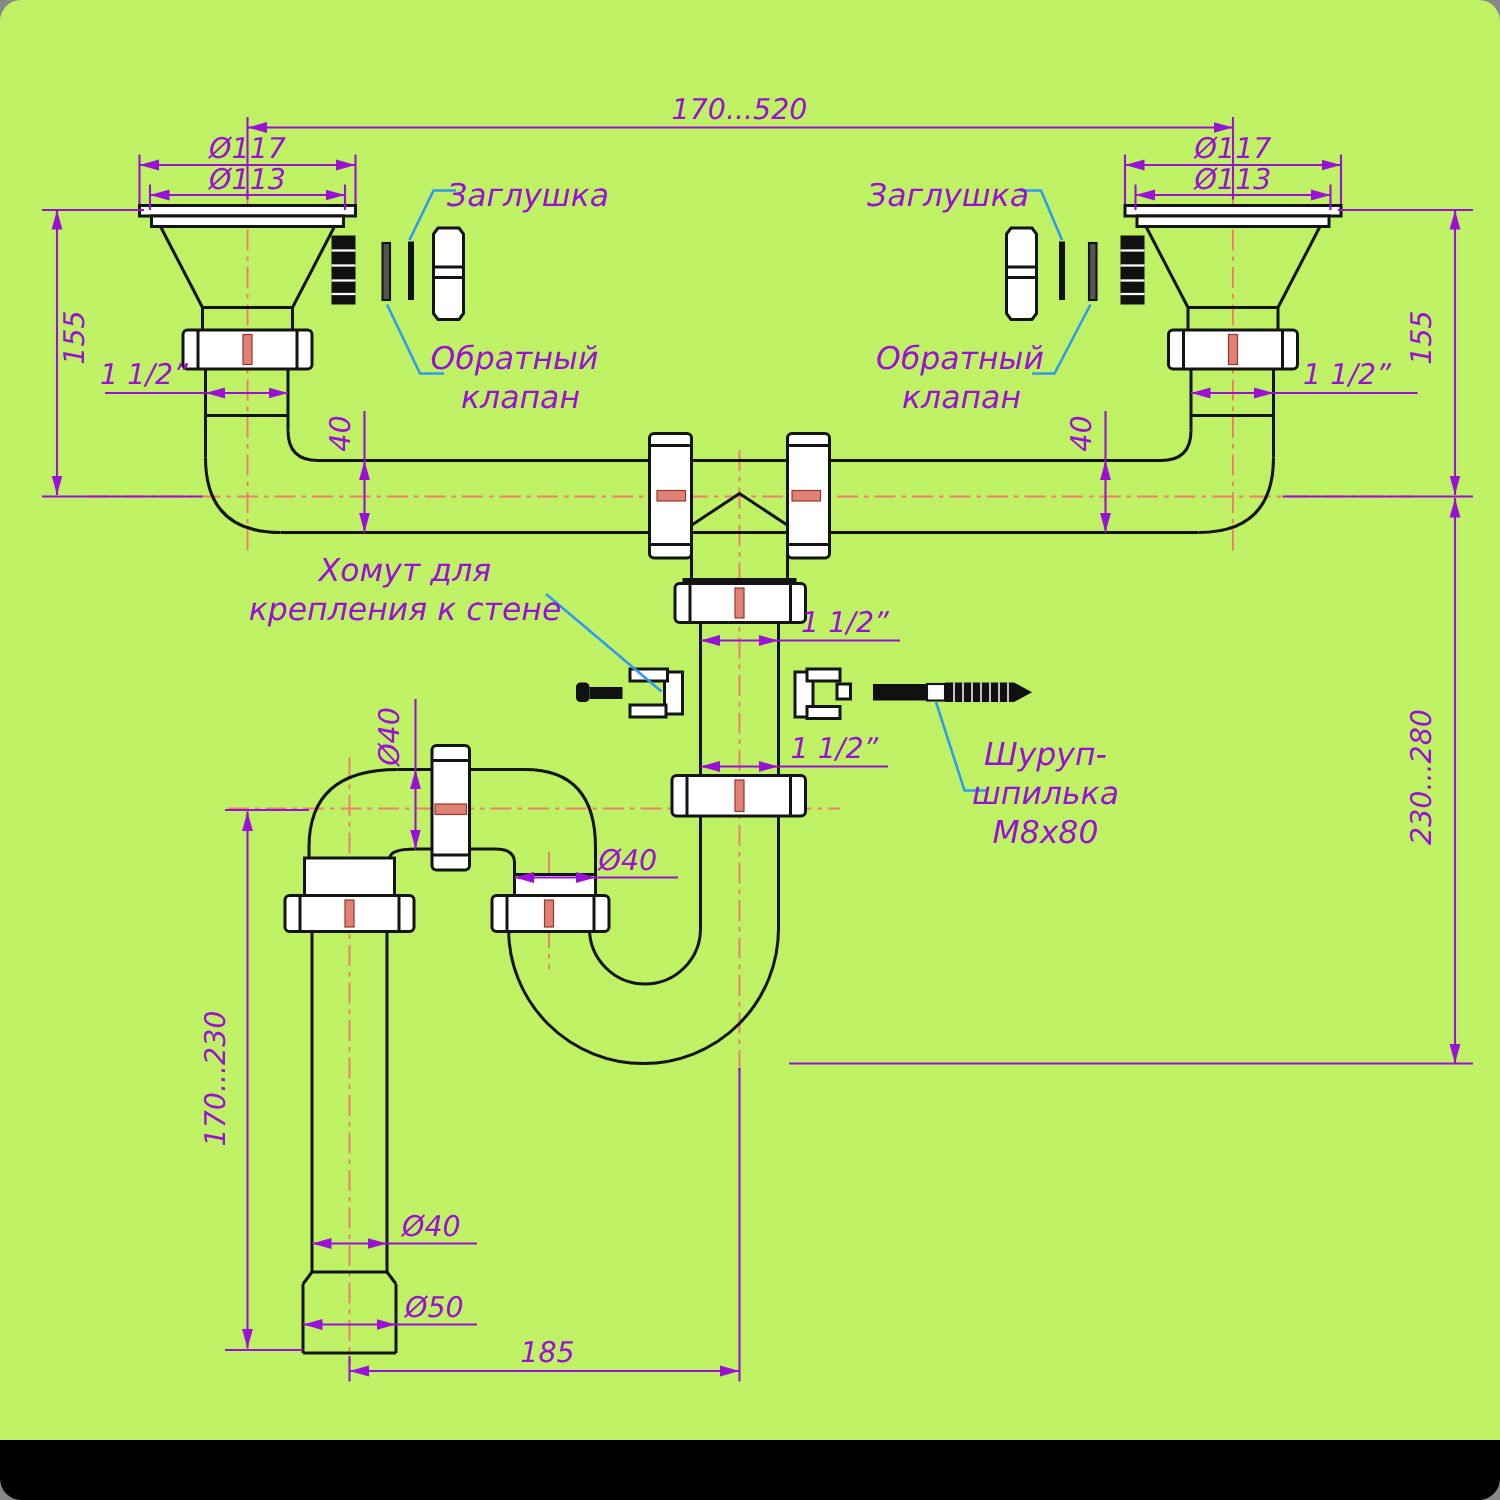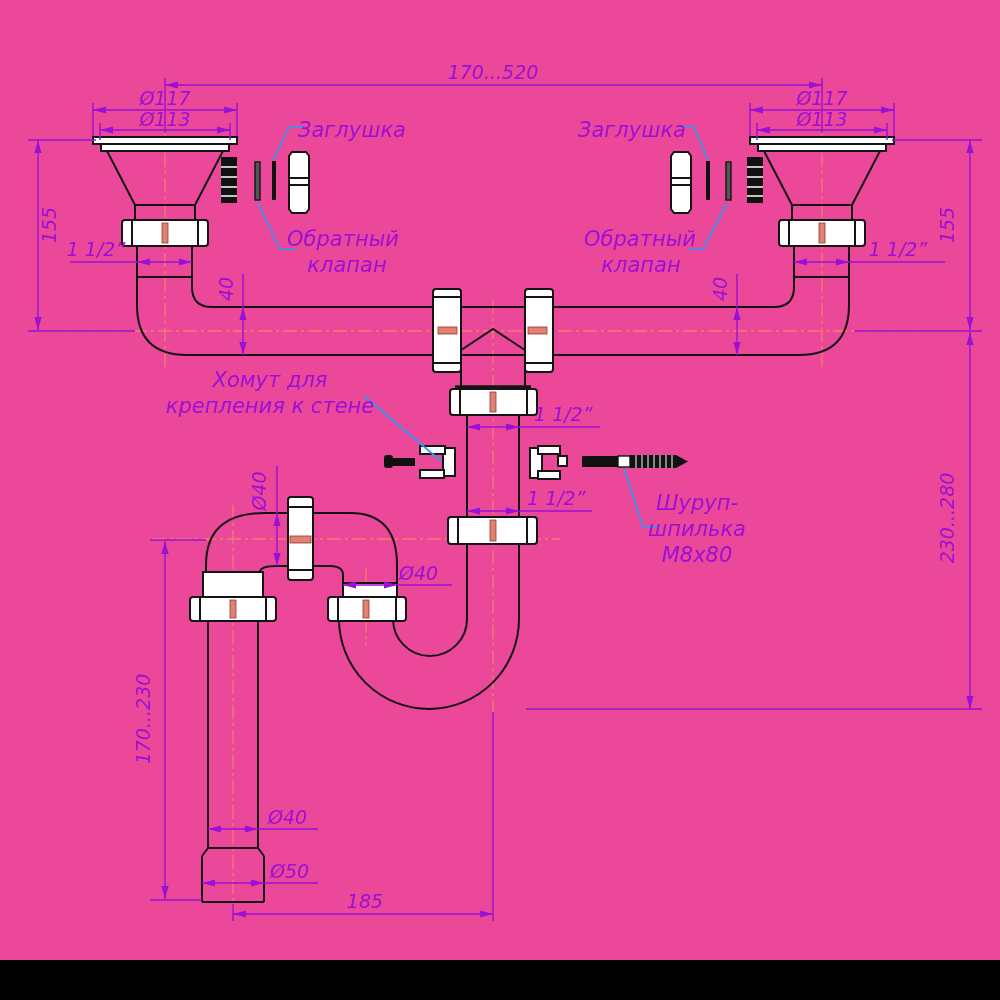--- a/index.html
+++ b/index.html
@@ -1,16 +1,16 @@
 <!DOCTYPE html>
 <html><head>
 <meta charset="utf-8">
 <style>
   html,body{margin:0;padding:0;background:#888;}
-  #stage{position:relative;width:1000px;height:1000px;background:#ec4899;overflow:hidden;margin:0 auto;}
+  #stage{position:relative;width:1000px;height:1000px;background:#bef264;overflow:hidden;margin:0 auto;border-radius:14px;}
   svg{display:block;}
   .blk{stroke:#141414;stroke-width:2;fill:none;}
   .blkf{stroke:#141414;stroke-width:2;fill:#ffffff;}
   .solid{fill:#111111;stroke:none;}
   .cl{stroke:#ef7e6e;stroke-width:1.3;fill:none;stroke-dasharray:14 4 3 4;}
   .dim{stroke:#9a10d6;stroke-width:1.4;fill:none;}
   .ldr{stroke:#2e9af0;stroke-width:1.7;fill:none;}
   .hatch{fill:#df8275;stroke:#97362c;stroke-width:0.8;}
   .t{font-family:"DejaVu Sans",sans-serif;font-style:italic;fill:#9a10d6;}
   .t19{font-size:19px;}

